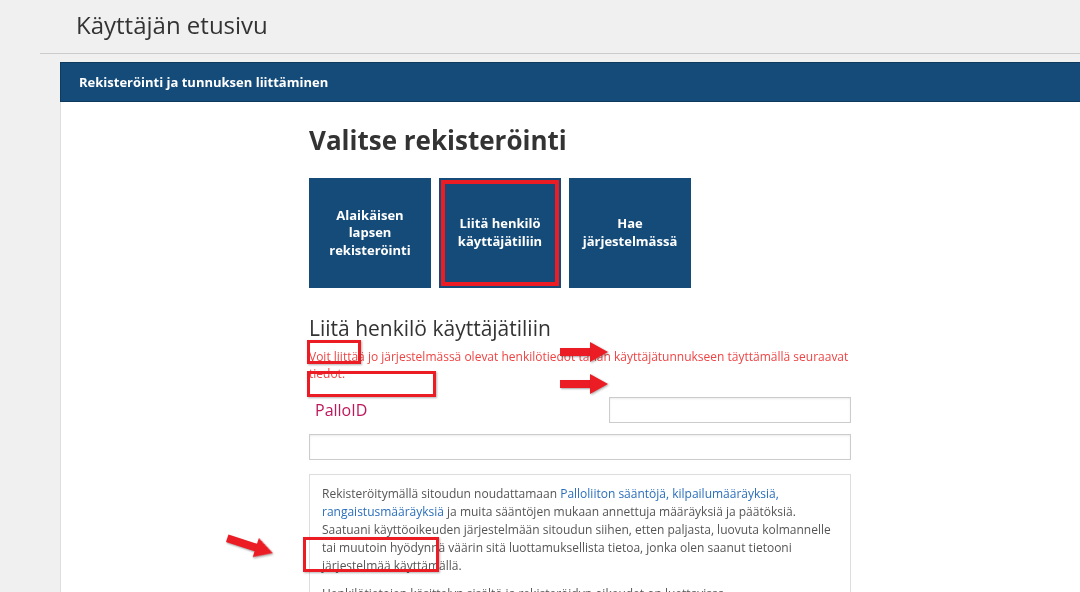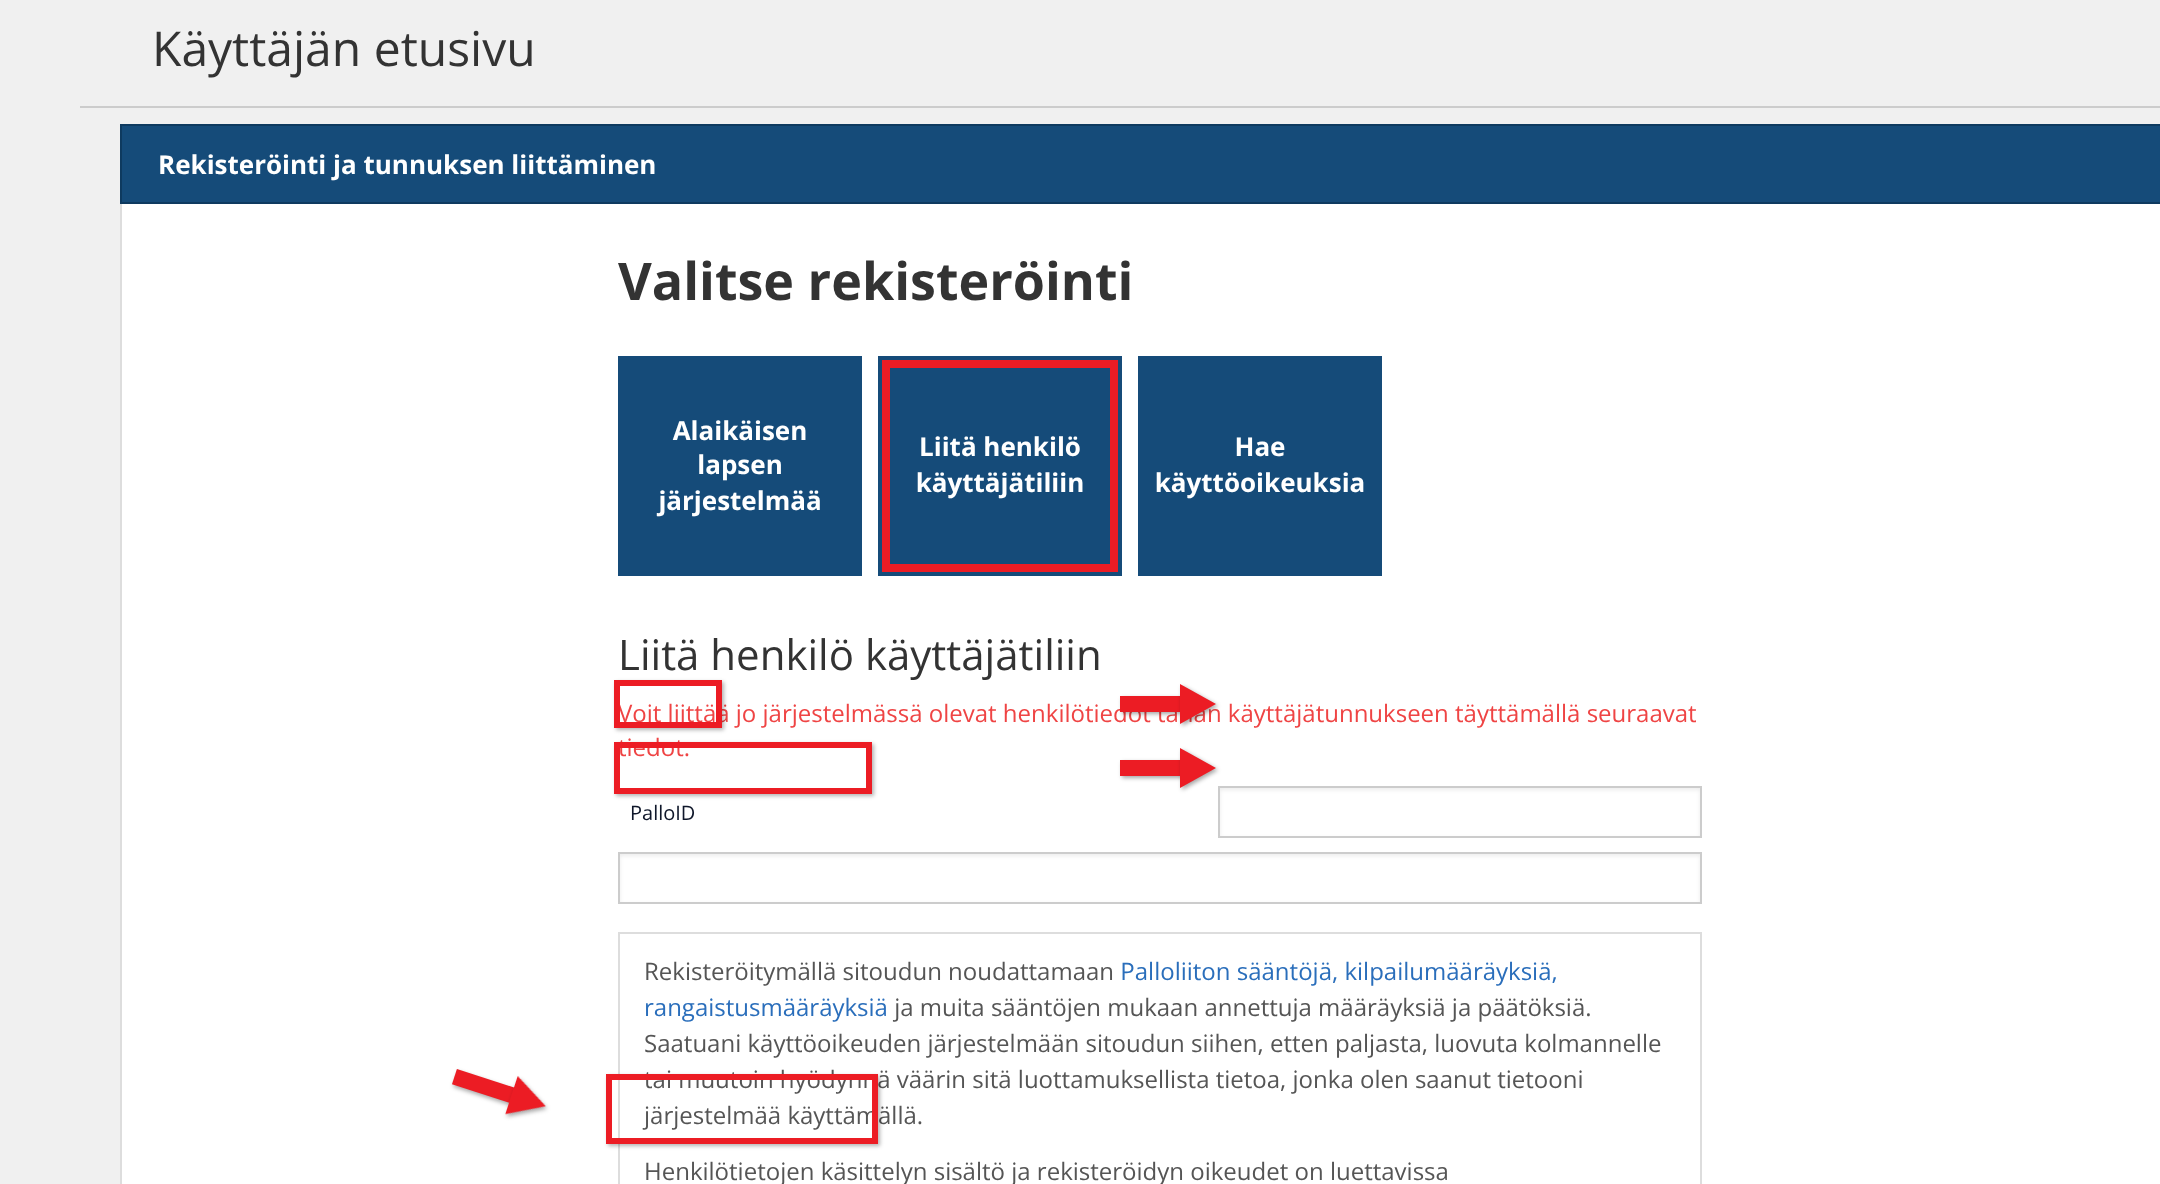--- a/index.html
+++ b/index.html
@@ -78,22 +78,22 @@
     margin-bottom: 10px;
   }
   .form-row {
     display: flex;
     align-items: center;
     margin-bottom: 6px;
     position: relative;
   }
   .form-label {
     width: 300px;
-    font-size: 10px;
-    color: #0f172a;
+    font-size: 16px;
+    color: #be185d;
     padding: 7px 6px;
     position: relative;
   }
   .form-input {
     flex: 1;
     height: 26px;
     border: 1px solid #ccc;
     padding: 2px 6px;
     font-size: 13px;
     box-shadow: inset 0 1px 2px rgba(0,0,0,0.08);
@@ -159,28 +159,28 @@
   <div class="page-title">Käyttäjän etusivu</div>
 
   <div class="bar">Rekisteröinti ja tunnuksen liittäminen</div>
 
   <div class="panel">
 
     <div class="h2">Valitse rekisteröinti</div>
 
     <div class="tiles">
       <div class="tile">
-        <span>Alaikäisen lapsen järjestelmää</span>
+        <span>Alaikäisen lapsen rekisteröinti</span>
       </div>
       <div class="tile">
         <div class="hl-tile"></div>
         <span>Liitä henkilö käyttäjätiliin</span>
       </div>
       <div class="tile">
-        <span>Hae käyttöoikeuksia</span>
+        <span>Hae järjestelmässä</span>
       </div>
     </div>
 
     <div class="h3">Liitä henkilö käyttäjätiliin</div>
     <div class="hint">Voit liittää jo järjestelmässä olevat henkilötiedot tähän käyttäjätunnukseen täyttämällä seuraavat tiedot.</div>
 
     <div class="form-row">
       <div class="form-label">
         <span>PalloID</span>
       </div>

